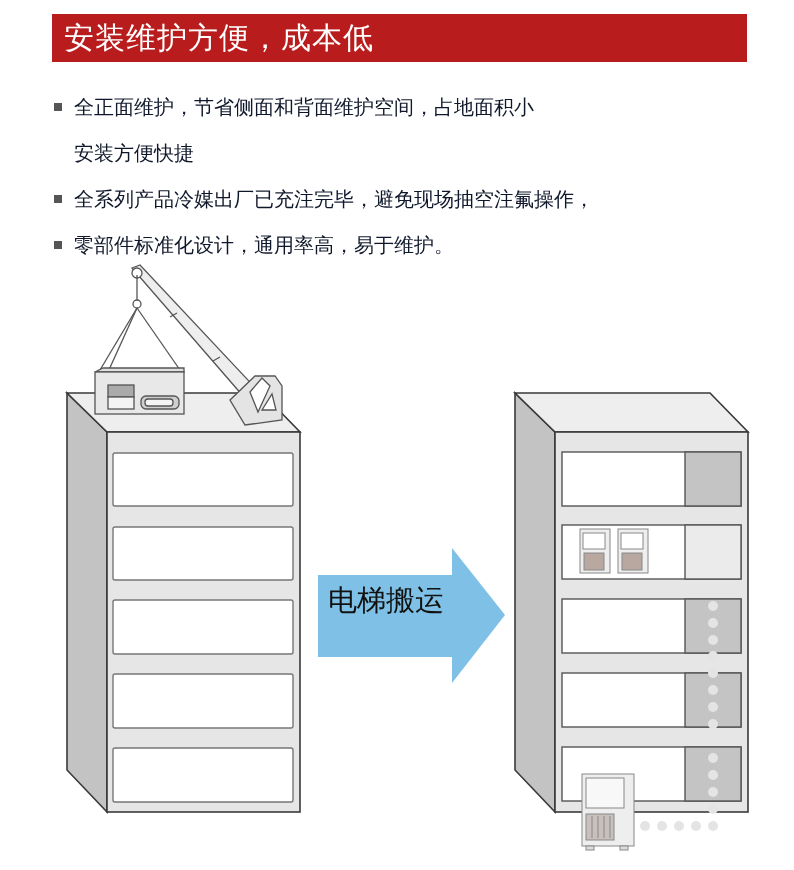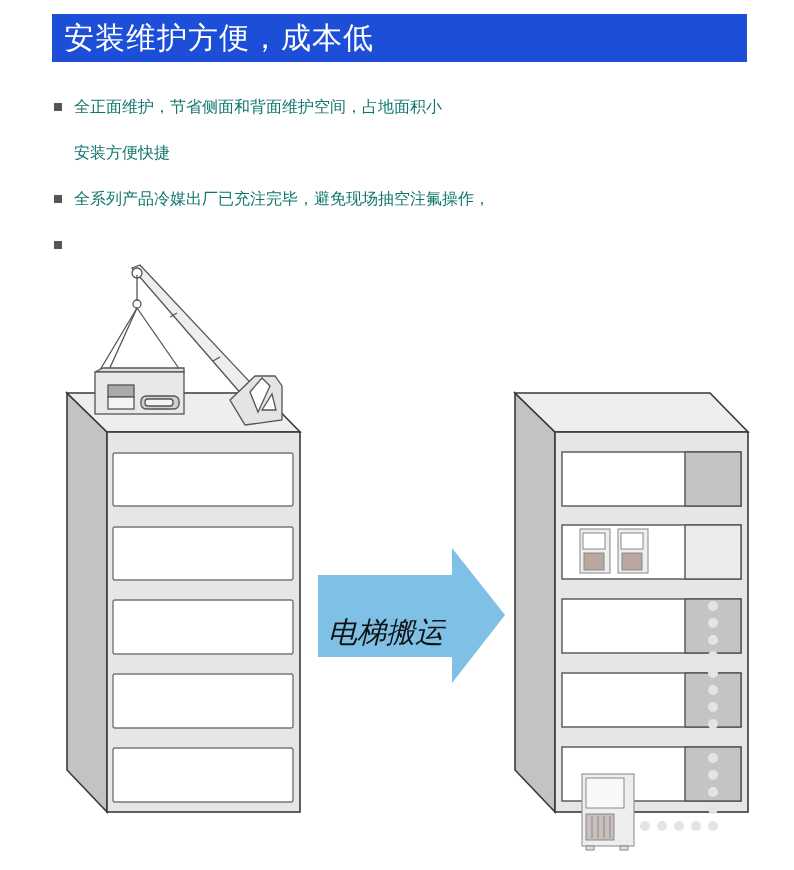--- a/index.html
+++ b/index.html
@@ -1,23 +1,23 @@
 <!DOCTYPE html>
 <html><head>
 <meta charset="utf-8">
 <style>
   html,body{margin:0;padding:0;background:#ffffff;}
   body{width:794px;height:870px;position:relative;overflow:hidden;font-family:"DejaVu Sans","Liberation Sans",sans-serif;}
-  .title-bar{position:absolute;left:52px;top:14px;width:695px;height:48px;background:#1d4ed8;}
+  .title-bar{position:absolute;left:52px;top:14px;width:695px;height:48px;background:#b91c1c;}
   .title-text{position:absolute;left:12px;top:5px;font-size:30px;line-height:38px;color:#ffffff;letter-spacing:1px;}
   .bullets{position:absolute;left:52px;top:84px;width:700px;}
-  .bullet{position:relative;font-size:16px;line-height:46px;color:#0f766e;padding-left:22px;white-space:nowrap;}
+  .bullet{position:relative;font-size:20px;line-height:46px;color:#0f172a;padding-left:22px;white-space:nowrap;}
   .bullet .sq{position:absolute;left:2px;top:19px;width:8px;height:8px;background:#555;}
   .diagram{position:absolute;left:0;top:0;width:794px;height:870px;}
-  .arrow-label{position:absolute;left:328px;top:612px;font-size:29px;line-height:40px;color:#111;font-style:italic;}
+  .arrow-label{position:absolute;left:328px;top:580px;font-size:29px;line-height:40px;color:#111;}
 </style>
 </head>
 <body>
 
 <div class="title-bar">
   <div class="title-text">安装维护方便，成本低</div>
 </div>
 
 <div class="bullets">
   <div class="bullet">
@@ -26,20 +26,21 @@
   </div>
   <div class="bullet">
     <span>安装方便快捷</span>
   </div>
   <div class="bullet">
     <span class="sq"></span>
     <span>全系列产品冷媒出厂已充注完毕，避免现场抽空注氟操作，</span>
   </div>
   <div class="bullet">
     <span class="sq"></span>
+    <span>零部件标准化设计，通用率高，易于维护。</span>
   </div>
 </div>
 
 <svg class="diagram" width="794" height="870" viewBox="0 0 794 870">
 
   <g stroke="#3a3a3a" stroke-width="1.6">
 
     <polygon points="67,393 107,432 107,812 67,770" fill="#c3c3c3"></polygon>
 
     <polygon points="67,393 262,393 300,432 107,432" fill="#eeeeee"></polygon>

